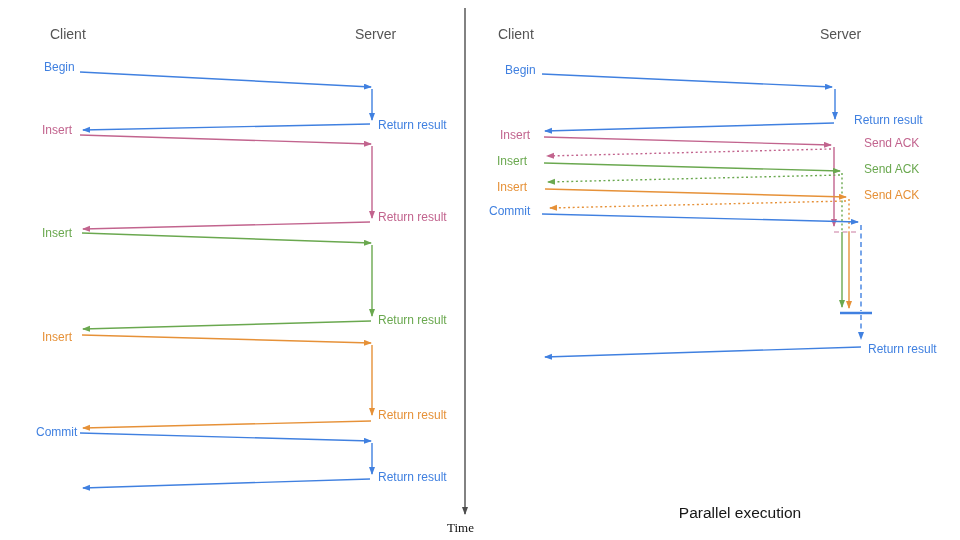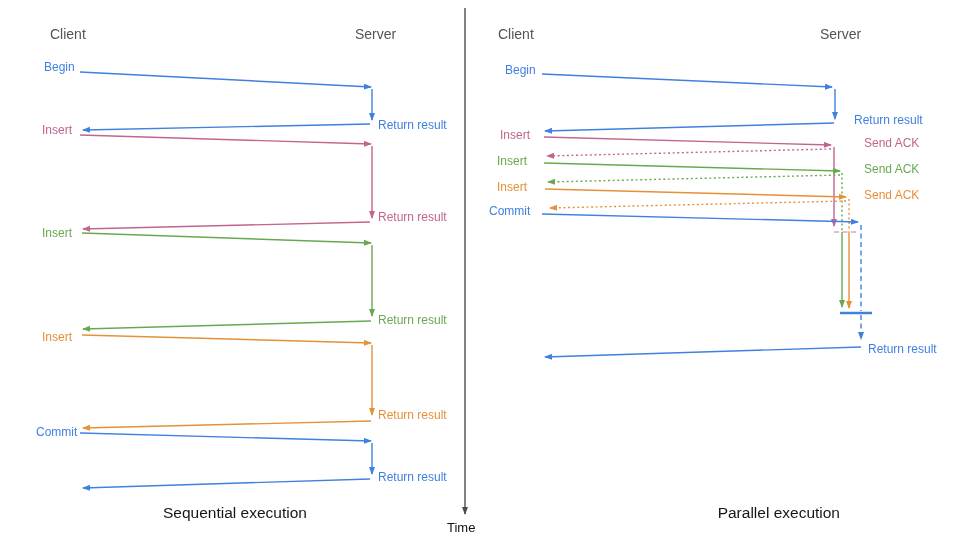--- a/index.html
+++ b/index.html
@@ -8,22 +8,22 @@
   #stage{position:absolute;left:0;top:0;width:960px;height:540px;}
   svg{position:absolute;left:0;top:0;}
   .heading{position:absolute;font-size:14px;color:#545454;white-space:nowrap;}
   .h-client-seq{left:50px;top:26px;}
   .h-server-seq{left:355px;top:26px;}
   .h-client-par{left:498px;top:26px;}
   .h-server-par{left:820px;top:26px;}
   .panel-title{position:absolute;top:504px;width:260px;text-align:center;
                font-size:15.5px;color:#161616;white-space:nowrap;}
   .t-seq{left:105px;}
-  .t-par{left:580px;text-align:right;}
-  .time-label{position:absolute;left:447px;top:520px;font-size:13px;color:#111111;}
+  .t-par{left:610px;}
+  .time-label{position:absolute;left:447px;top:520px;font-size:13px;color:#111111;font-family:Liberation Serif, serif;}
   text.msg{font-size:12px;}
 </style>
 </head>
 <body>
 
 <div id="stage">
   <svg id="diagram-svg" width="960" height="540" viewBox="0 0 960 540">
       <defs>
         <marker id="arr-blue" markerWidth="9" markerHeight="8" refX="7" refY="3" orient="auto" markerUnits="userSpaceOnUse">
           <path d="M0,0 L8,3 L0,6 Z" fill="#4080e0"></path>
@@ -100,17 +100,16 @@
       <text x="489" y="215" fill="#4080e0" class="msg">Commit</text>
       <text x="868" y="353" fill="#4080e0" class="msg">Return result</text>
       <line x1="465" y1="8" x2="465" y2="514" stroke="#4d4d4d" stroke-width="1.4" marker-end="url(#arr-axis)"></line>
     </svg>
 
   <div class="heading h-client-seq">Client</div>
   <div class="heading h-server-seq">Server</div>
   <div class="heading h-client-par">Client</div>
   <div class="heading h-server-par">Server</div>
 
-  <div class="panel-title t-seq">Sequential execution</div>
   <div class="panel-title t-par">Parallel execution</div>
 
   <div class="time-label">Time</div>
 </div>
 
 </body></html>

